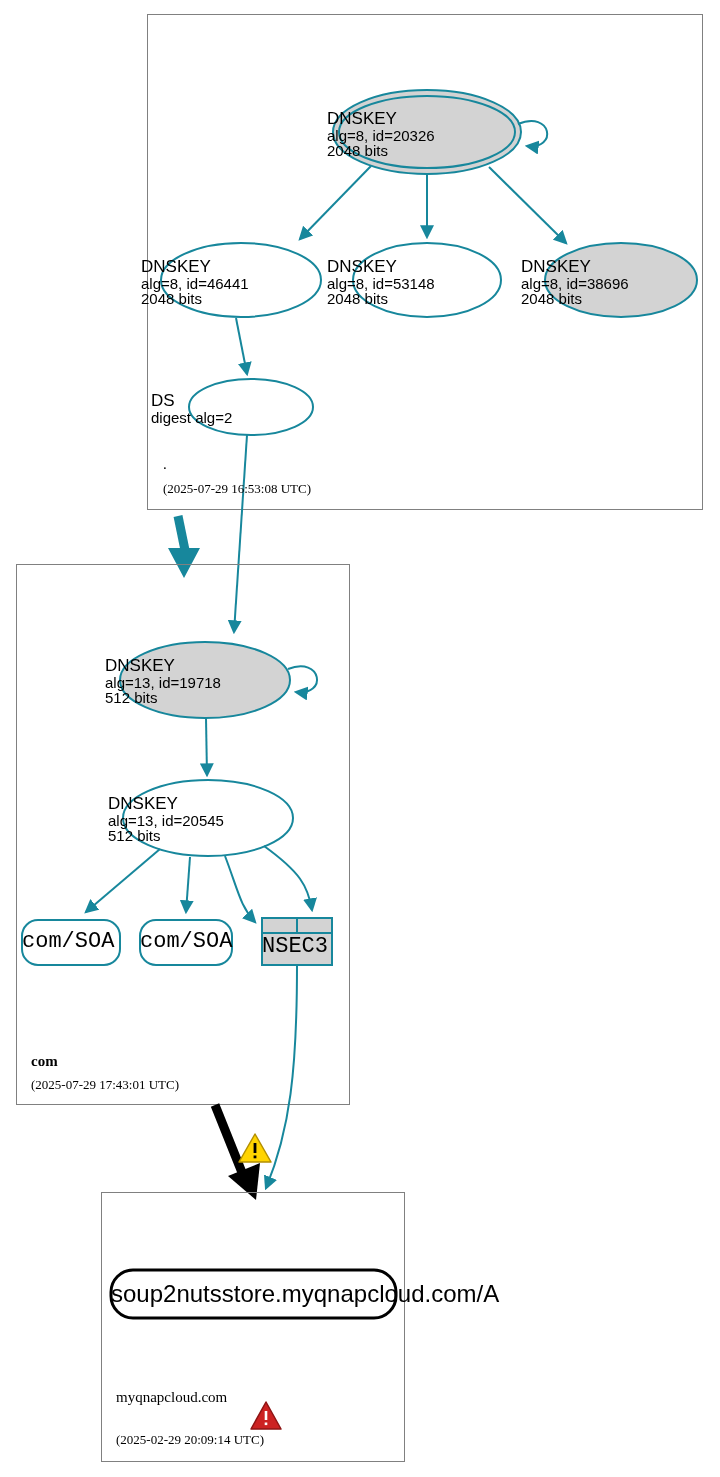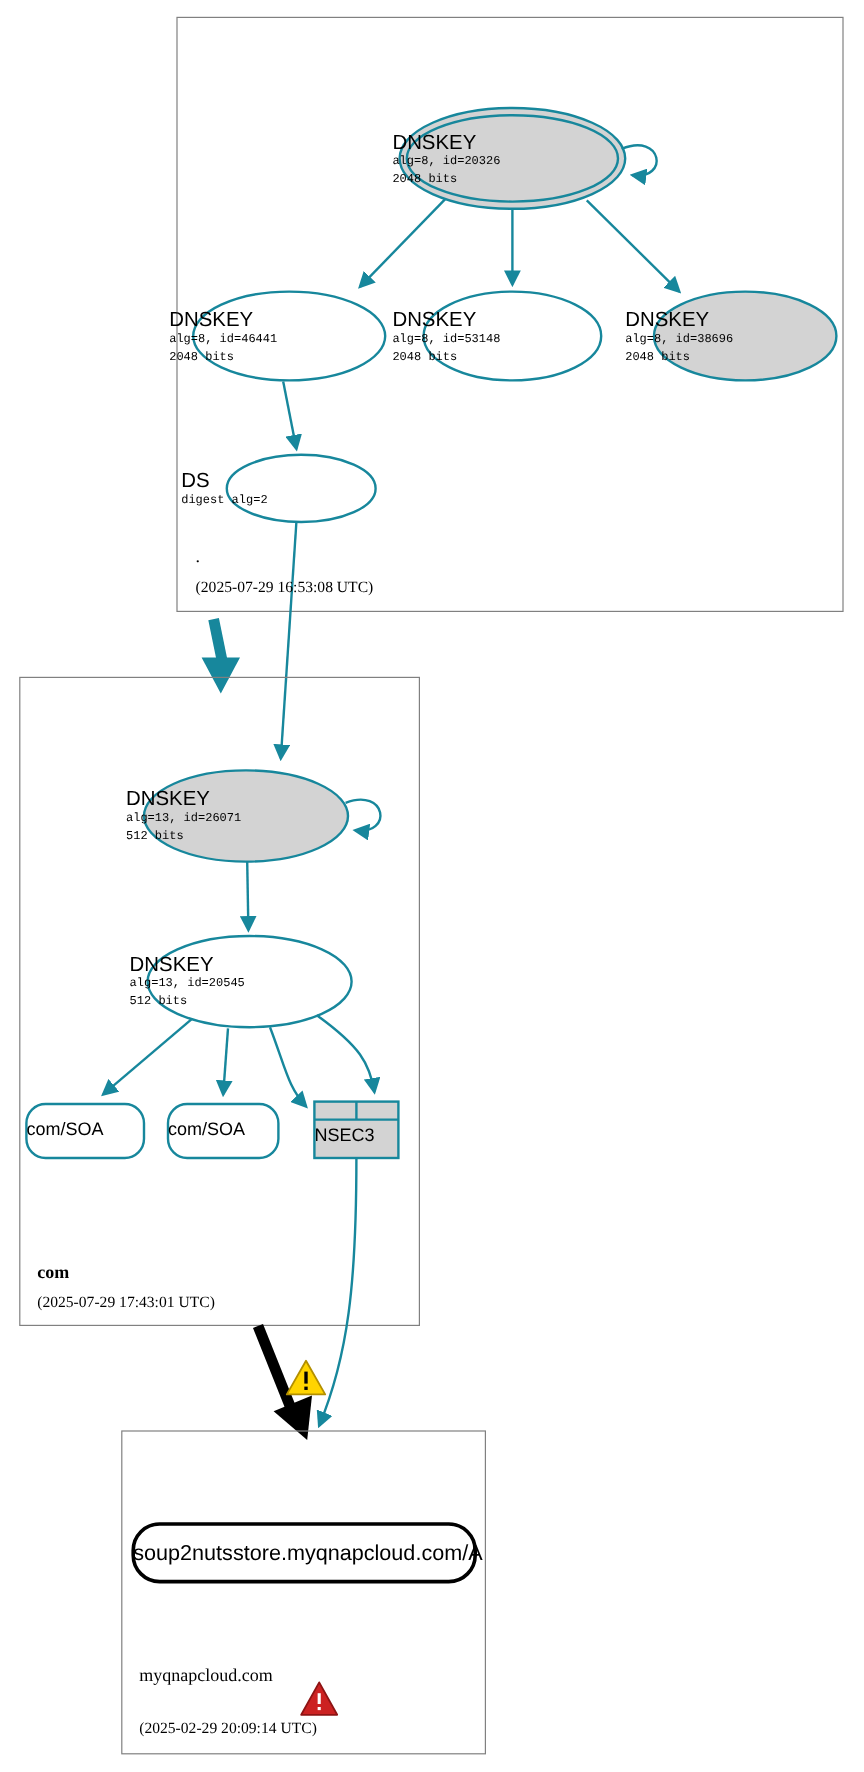--- a/index.html
+++ b/index.html
@@ -12,23 +12,23 @@
     position:absolute;font-family:"Liberation Serif", serif;color:#000;
     white-space:nowrap;
   }
   .zone-name{font-size:15px;}
   .zone-time{font-size:13px;}
   .node-label{
     position:absolute;white-space:nowrap;
     pointer-events:none;color:#000;
   }
   .nl-title{font-family:"Liberation Sans", sans-serif;font-size:17px;line-height:18px;}
-  .nl-sub{font-family:Liberation Mono, monospace;font-size:10px;line-height:15px;}
-  .nl-rr{font-family:Liberation Sans, sans-serif;font-size:15px;line-height:18px;}
-  .nl-leaf{font-family:"Liberation Sans", sans-serif;font-size:18px;line-height:20px;}
+  .nl-sub{font-family:Liberation Sans, sans-serif;font-size:15px;line-height:15px;}
+  .nl-rr{font-family:Liberation Mono, monospace;font-size:22px;line-height:18px;}
+  .nl-leaf{font-family:"Liberation Sans", sans-serif;font-size:24px;line-height:20px;}
 </style>
 </head>
 <body>
 
 <svg id="canvas" viewBox="0 0 720 1477" xmlns="http://www.w3.org/2000/svg">
   <defs>
     <marker id="arrow-teal" viewBox="0 0 12 12" refX="10" refY="6" markerWidth="7" markerHeight="7" orient="auto-start-reverse">
       <path d="M0,0 L12,6 L0,12 z" fill="#17879c"></path>
     </marker>
   </defs>
@@ -147,21 +147,21 @@
 <div class="node-label" style="left:151px;top:392px;width:200px;">
   <div class="nl-title">DS</div>
   <div class="nl-sub">digest alg=2</div>
 </div>
 
 <div class="zone-label zone-name" style="left:163px;top:456px;">.</div>
 <div class="zone-label zone-time" style="left:163px;top:481px;">(2025-07-29 16:53:08 UTC)</div>
 
 <div class="node-label" style="left:105px;top:657px;width:200px;">
   <div class="nl-title">DNSKEY</div>
-  <div class="nl-sub">alg=13, id=26071</div>
+  <div class="nl-sub">alg=13, id=19718</div>
   <div class="nl-sub">512 bits</div>
 </div>
 
 <div class="node-label" style="left:108px;top:795px;width:200px;">
   <div class="nl-title">DNSKEY</div>
   <div class="nl-sub">alg=13, id=20545</div>
   <div class="nl-sub">512 bits</div>
 </div>
 
 <div class="node-label nl-rr" style="left:22px;top:933px;width:98px;">com/SOA</div>

